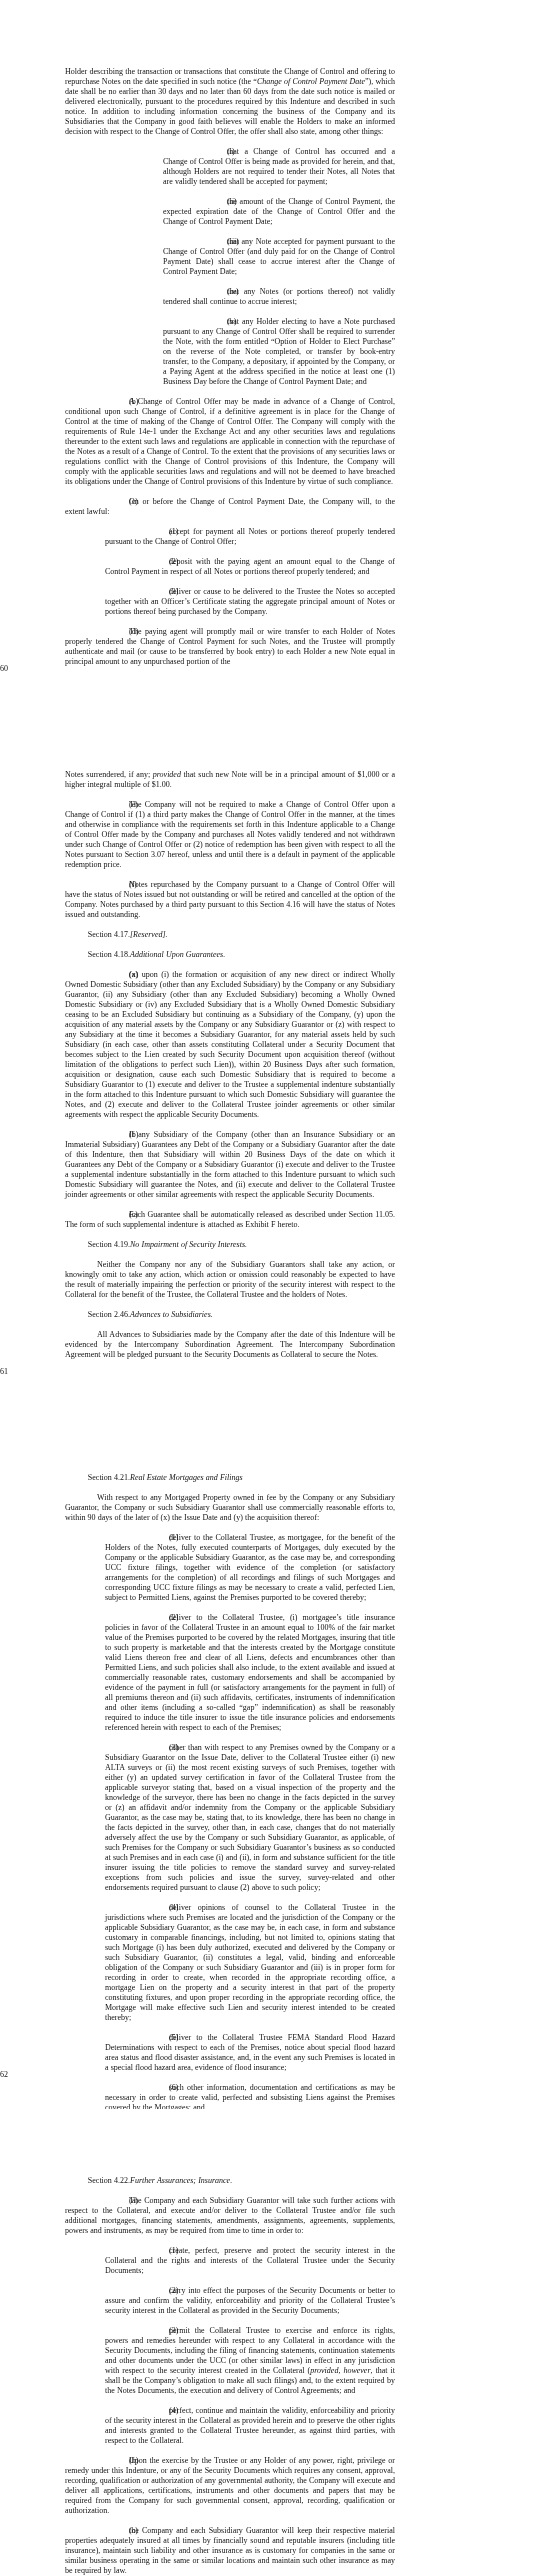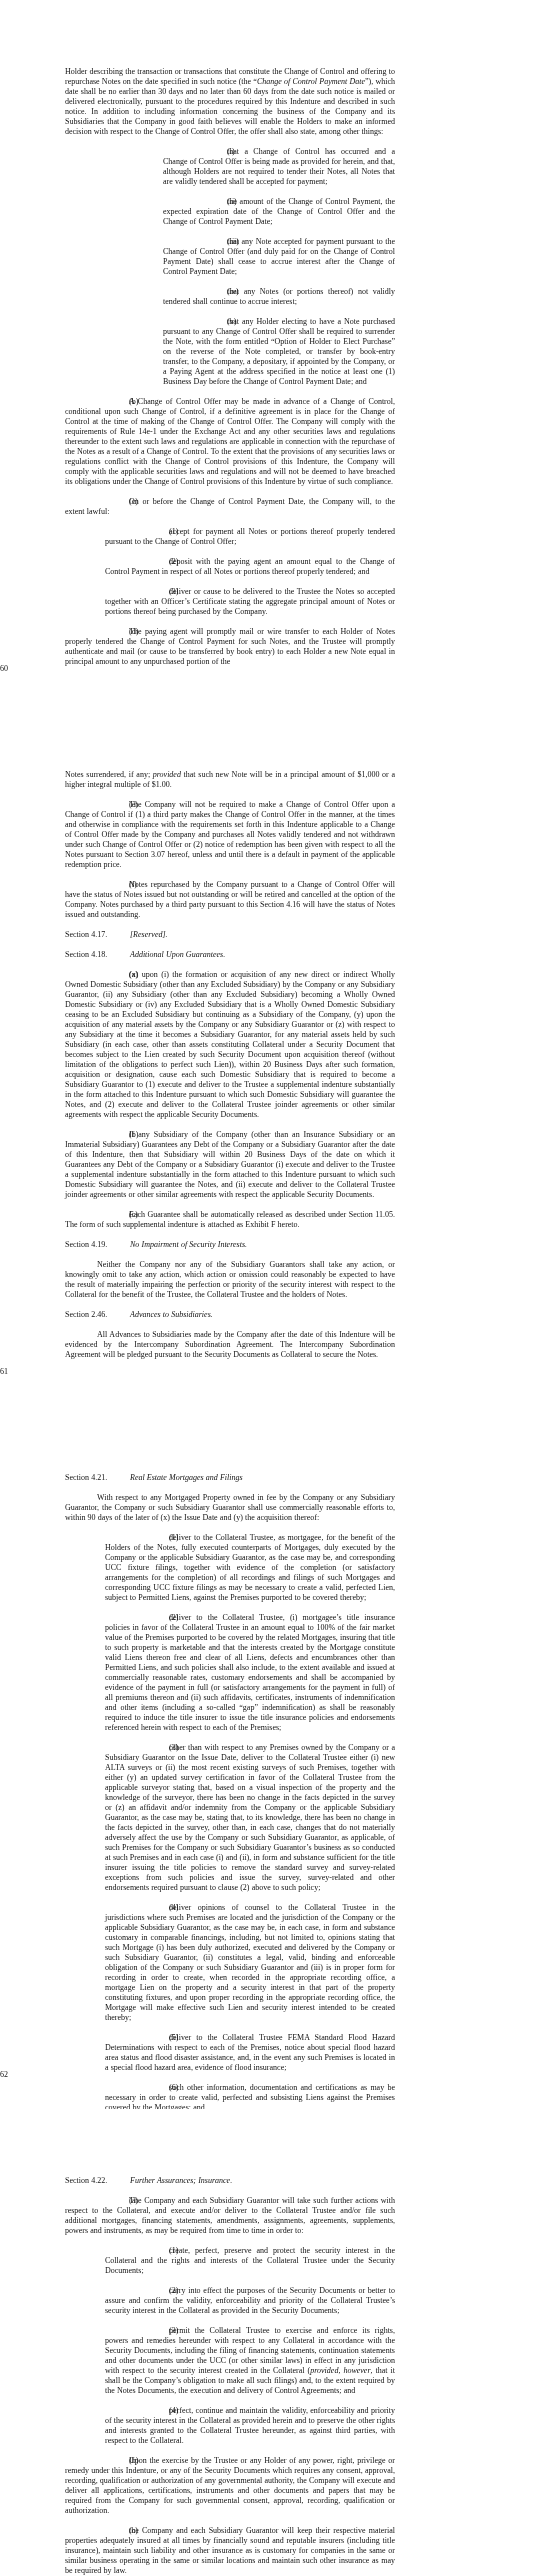--- a/index.html
+++ b/index.html
@@ -23,21 +23,21 @@
     line-height: 10px;
     text-align: justify;
     margin: 0 0 10px 0;
     word-spacing: 0.02em;
   }
   .b-para.ind { text-indent: 32px; }
   .b-item1 { margin-left: 40px; text-indent: 32px; }
   .b-item2 { margin-left: 98px; text-indent: 32px; }
   .marker { display: inline-block; width: 32px; }
   .b-head { text-align: left; }
-  .h-label { display: inline-block; width: 65px; }
+  .h-label { display: inline-block; width: 65px; text-align: right; }
   .h-title { font-style: italic; }
   .pagenum {
     position: absolute;
     left: 0; right: 0;
     bottom: 29px;
     text-align: left;
     font-size: 8px;
     line-height: 10px;
   }
   i { font-style: italic; }

